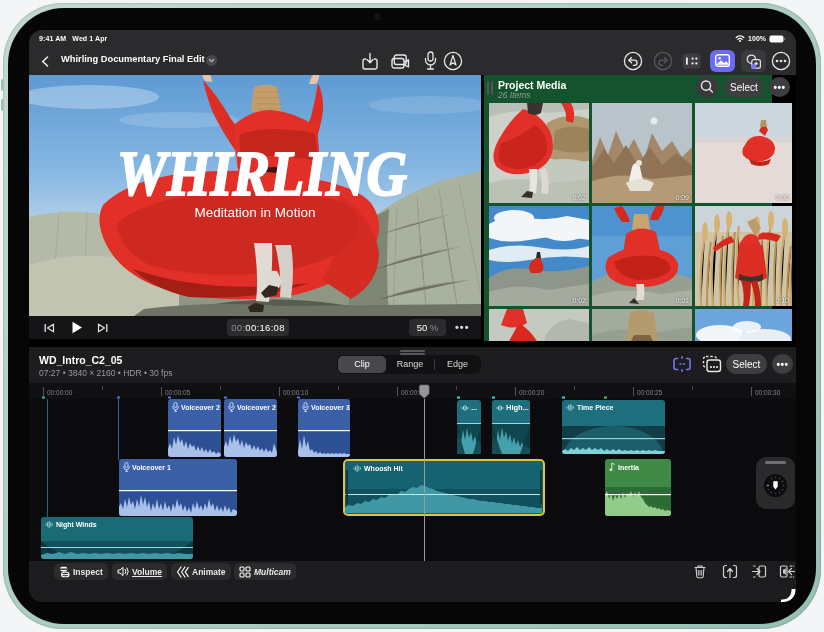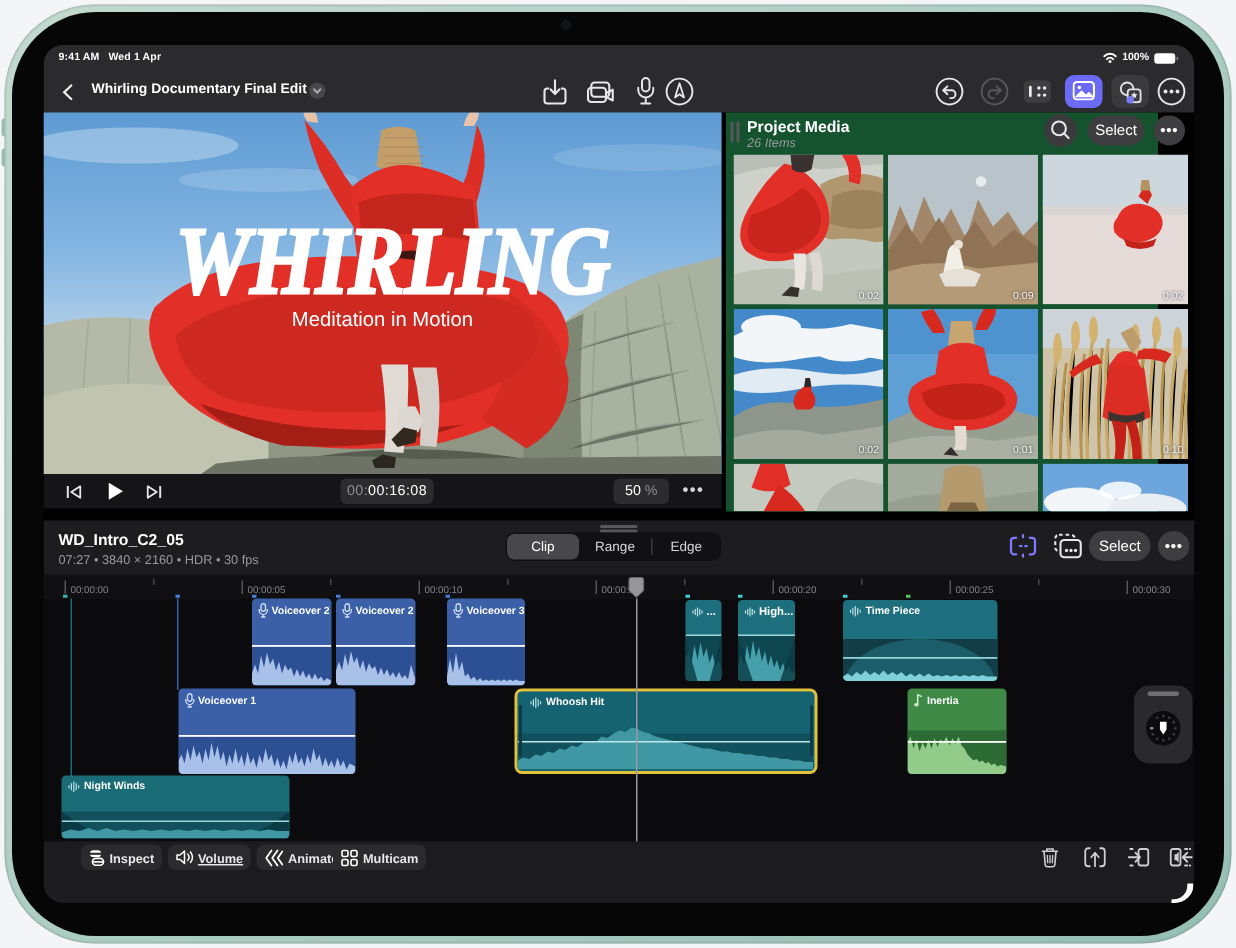--- a/index.html
+++ b/index.html
@@ -562,21 +562,21 @@
         <svg width="12" height="11" viewBox="0 0 12 11">
             <path d="M1 4 h2 l3-2.6 v8.2 L3 7 H1 Z" stroke="#fff" stroke-width="1" fill="none" stroke-linejoin="round"></path>
             <path d="M8.2 3.4 a3.4 3.4 0 0 1 0 4.2 M10 2 a5.8 5.8 0 0 1 0 7" stroke="#fff" stroke-width="1" fill="none" stroke-linecap="round"></path>
           </svg>
         Volume</div>
       <div class="btn" style="left:127px;">
         <svg width="13" height="12" viewBox="0 0 13 12">
             <path d="M5 1 L1.5 6 L5 11 M9 1 L5.5 6 L9 11 M12.2 1.6 L9.2 6 L12.2 10.4" stroke="#fff" stroke-width="1.2" fill="none" stroke-linecap="round" stroke-linejoin="round"></path>
           </svg>
         Animate</div>
-      <div class="btn" style="left:178px;">
+      <div class="btn" style="left:190px;font-style:italic;">
         <svg width="12" height="12" viewBox="0 0 12 12">
             <rect x="1" y="1" width="4" height="4" rx="1" stroke="#fff" stroke-width="1.1" fill="none"></rect>
             <rect x="7" y="1" width="4" height="4" rx="1" stroke="#fff" stroke-width="1.1" fill="none"></rect>
             <rect x="1" y="7" width="4" height="4" rx="1" stroke="#fff" stroke-width="1.1" fill="none"></rect>
             <rect x="7" y="7" width="4" height="4" rx="1" stroke="#fff" stroke-width="1.1" fill="none"></rect>
           </svg>
         Multicam</div>
       <svg class="abs" style="left:649px;top:3px" width="14" height="15" viewBox="0 0 14 15">
           <path d="M2 3.5 h10 M5 3.5 V2 h4 v1.5 M3 3.5 l.8 9 a1.5 1.5 0 0 0 1.5 1.3 h3.4 a1.5 1.5 0 0 0 1.5-1.3 l.8-9" stroke="#d0d0d3" stroke-width="1.1" fill="none" stroke-linecap="round"></path>
           <path d="M5.2 6 l.3 5.5 M7 6 v5.5 M8.8 6 l-.3 5.5" stroke="#d0d0d3" stroke-width=".9"></path>

